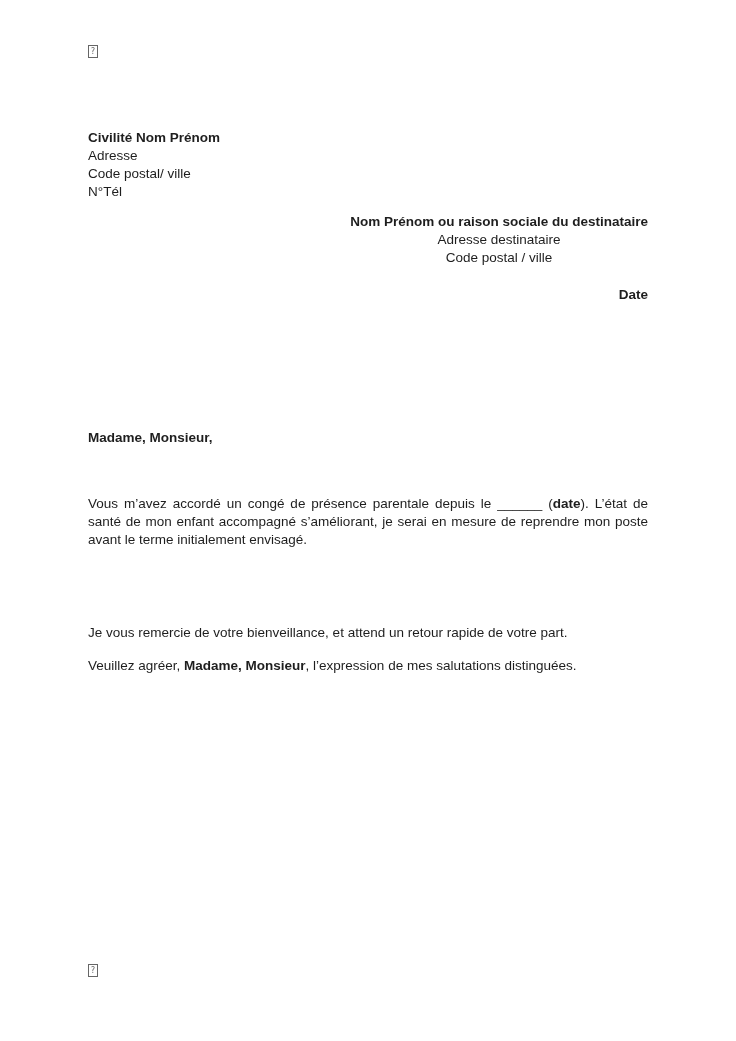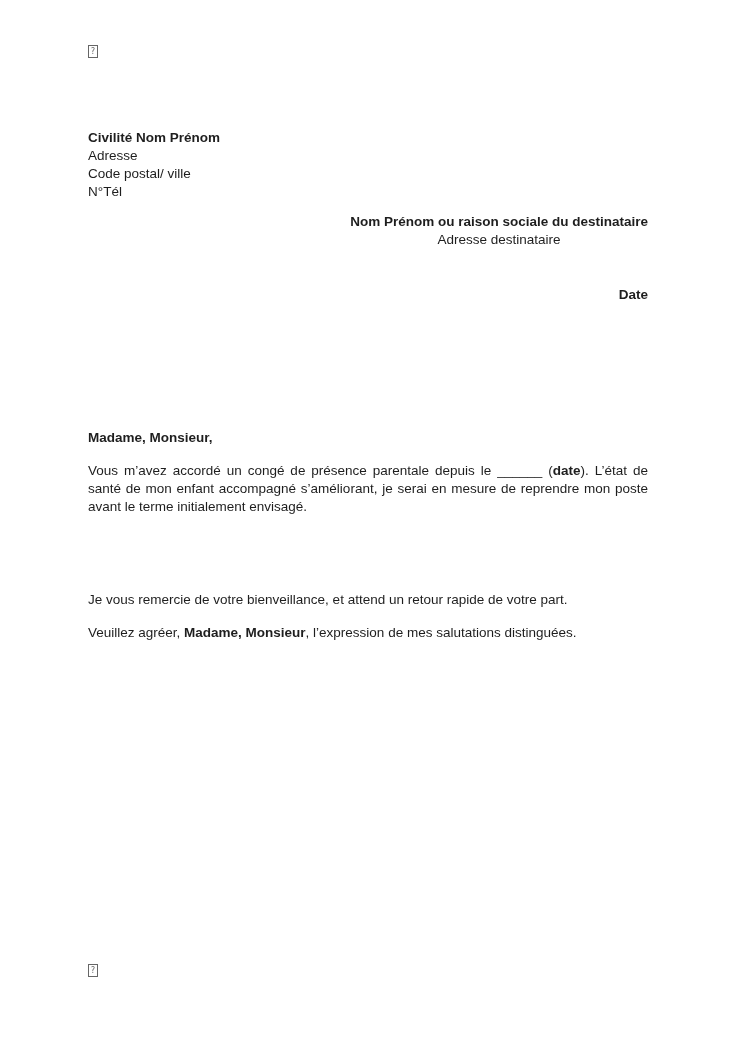--- a/index.html
+++ b/index.html
@@ -66,20 +66,21 @@
 
   .salutation {
     left: 88px; top: 429px;
     font-weight: bold;
   }
 
   .para {
     left: 88px;
     width: 560px;
     text-align: justify;
+    margin-top: 33px;
   }
   .p1 { top: 462px; }
   .p2 { top: 537px; }
   .p3 { top: 591px; text-align: left; }
   .p4 { top: 624px; text-align: left; }
   .bold { font-weight: bold; }
 
   .signature {
     left: 88px; top: 717px;
     width: 560px;
@@ -96,20 +97,21 @@
   <div class="block sender">
     <div class="name">Civilité Nom Prénom</div>
     <div>Adresse</div>
     <div>Code postal/ ville</div>
     <div>N°Tél</div>
   </div>
 
   <div class="block recipient">
     <div class="name">Nom Prénom ou raison sociale du destinataire</div>
     <div>Adresse destinataire</div>
+    <div>Code postal / ville</div>
   </div>
 
   <div class="block date-line">Date</div>
 
 
 
   <div class="block salutation">Madame, Monsieur,</div>
 
   <div class="block para p1"><span>Vous m’avez accordé un congé de présence parentale depuis le </span><span>______</span><span> (</span><span class="bold">date</span><span>). L’état de santé de mon enfant accompagné s’améliorant, je serai en mesure de reprendre mon poste avant le terme initialement envisagé.</span></div>
 

